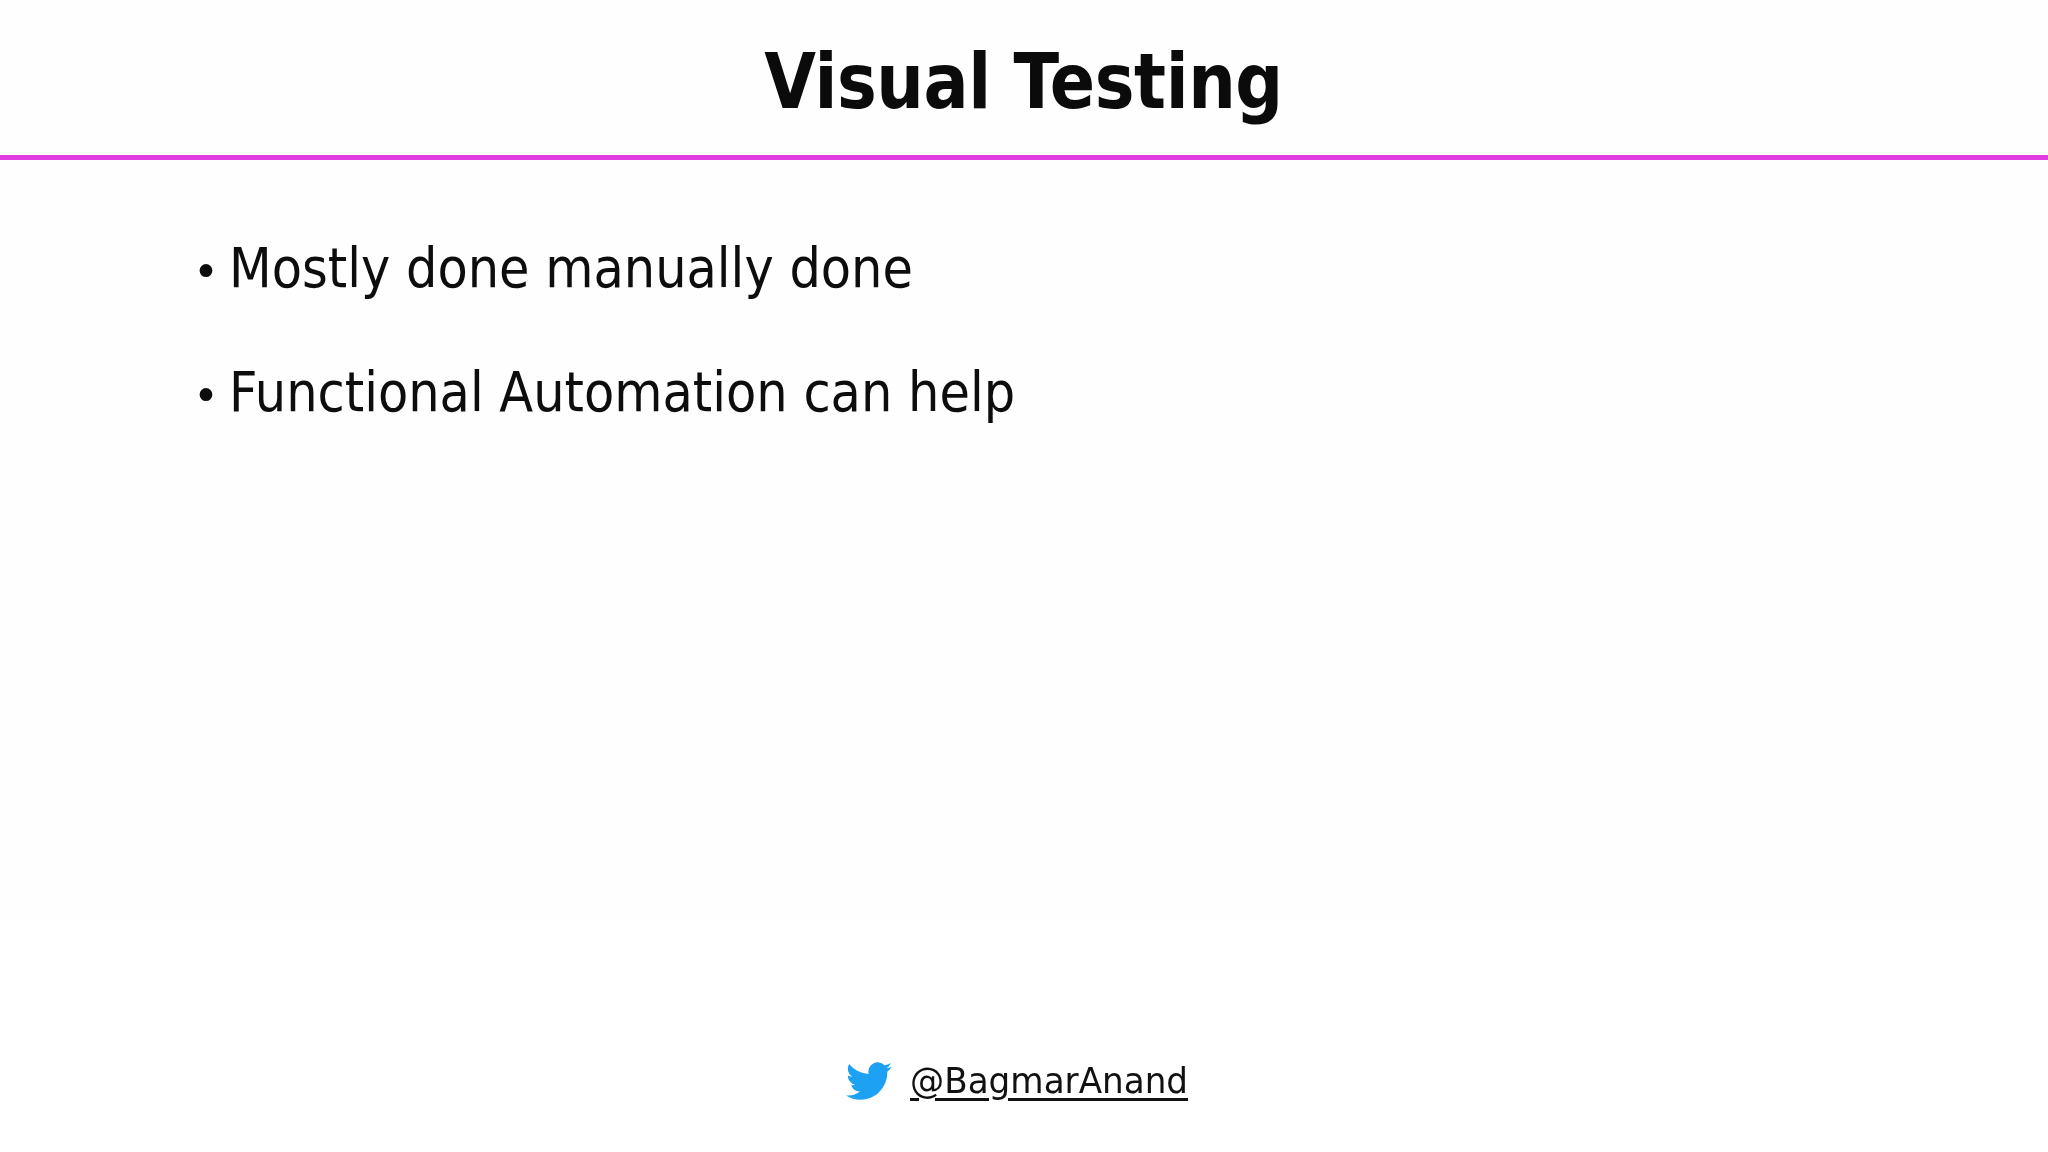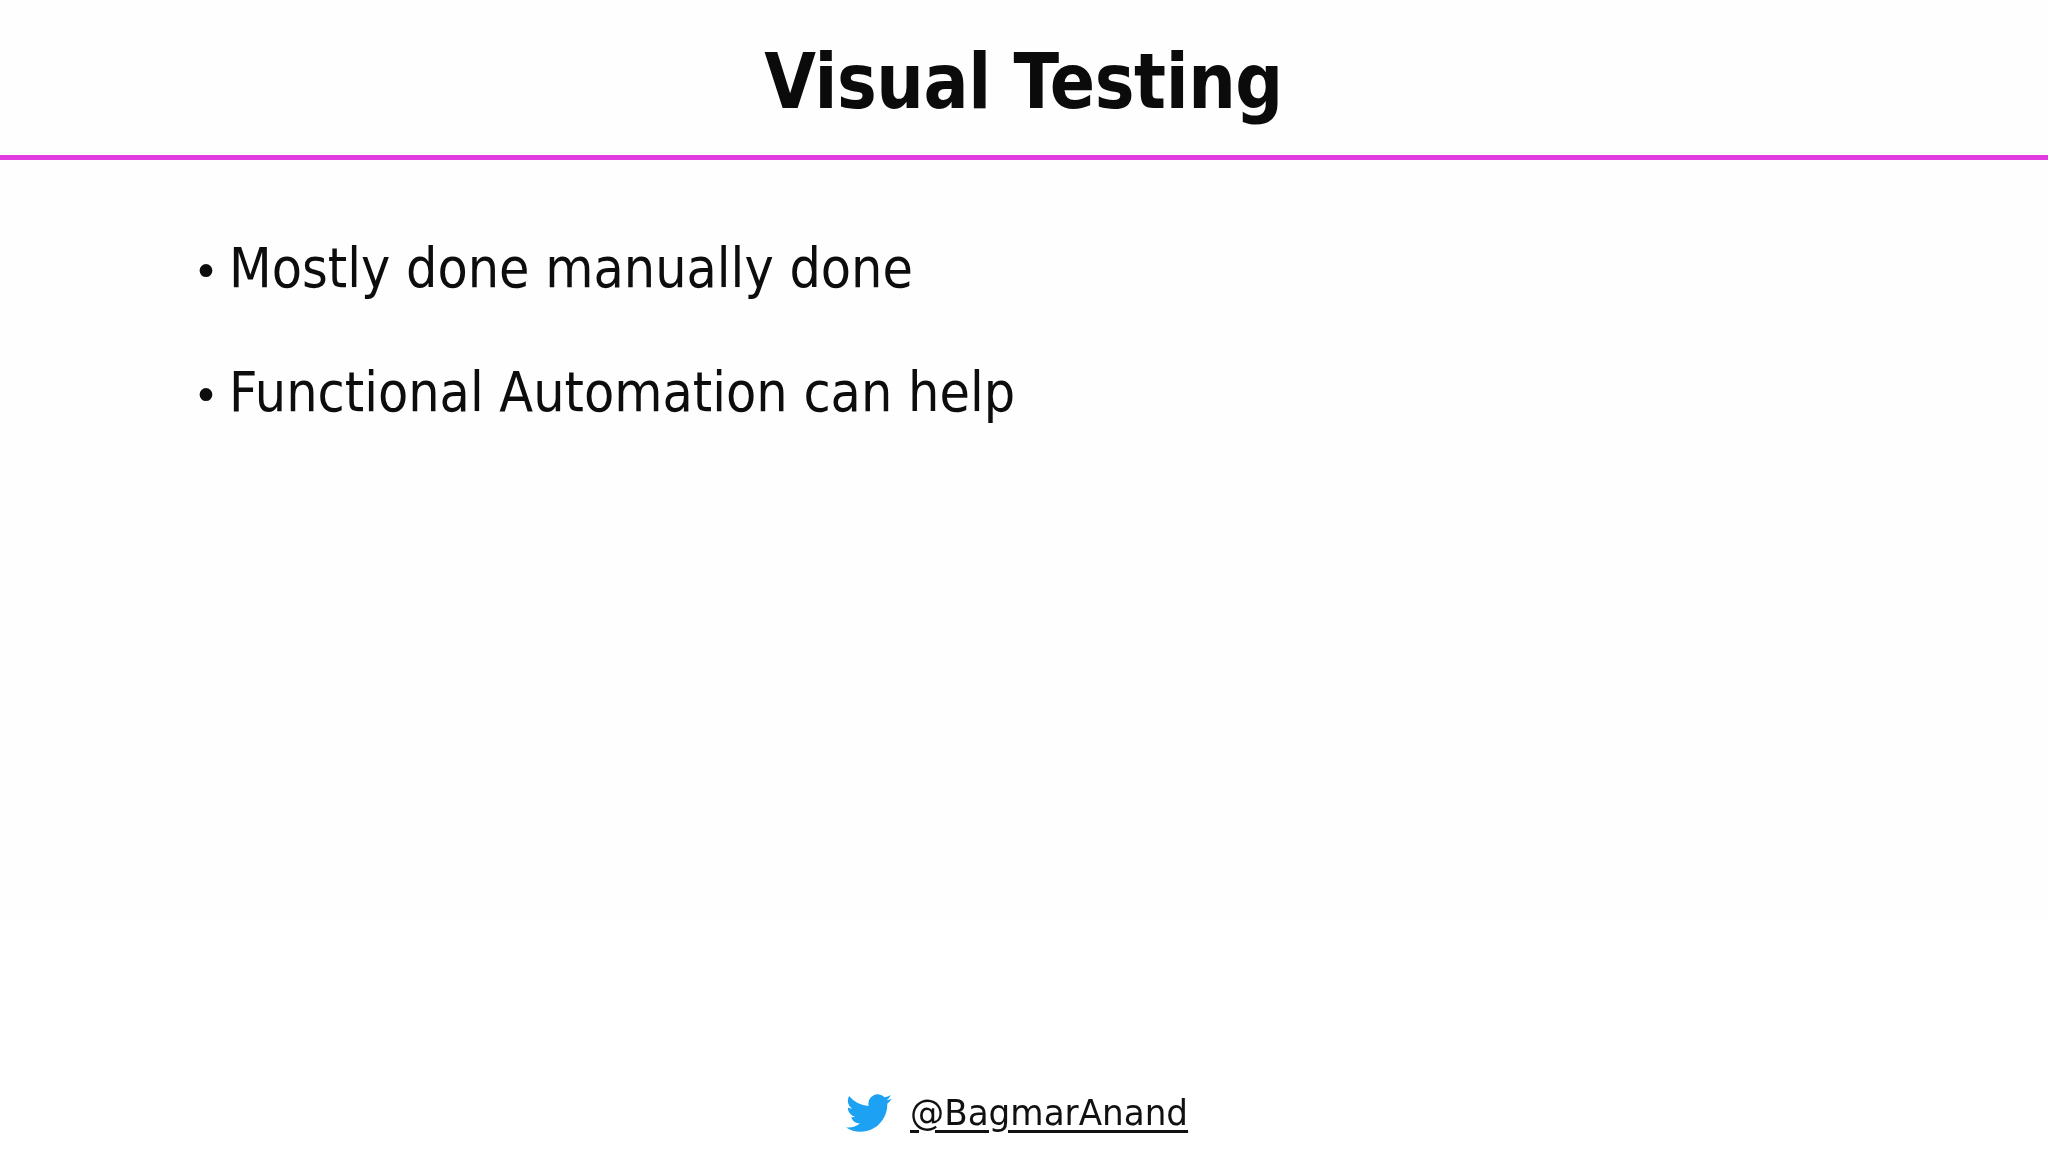--- a/index.html
+++ b/index.html
@@ -89,21 +89,20 @@
   
   .slide-footer {
     position: absolute;
     left: 0;
     top: 1058px;
     width: 2048px;
     display: flex;
     align-items: center;
     justify-content: center;
     gap: 18px;
-    margin-top: 32px;
   }
   .twitter-icon {
     display: block;
     width: 46px;
     height: 46px;
     flex: 0 0 46px;
   }
   .twitter-handle {
     font-family: "DejaVu Sans", sans-serif;
     font-size: 36px;

